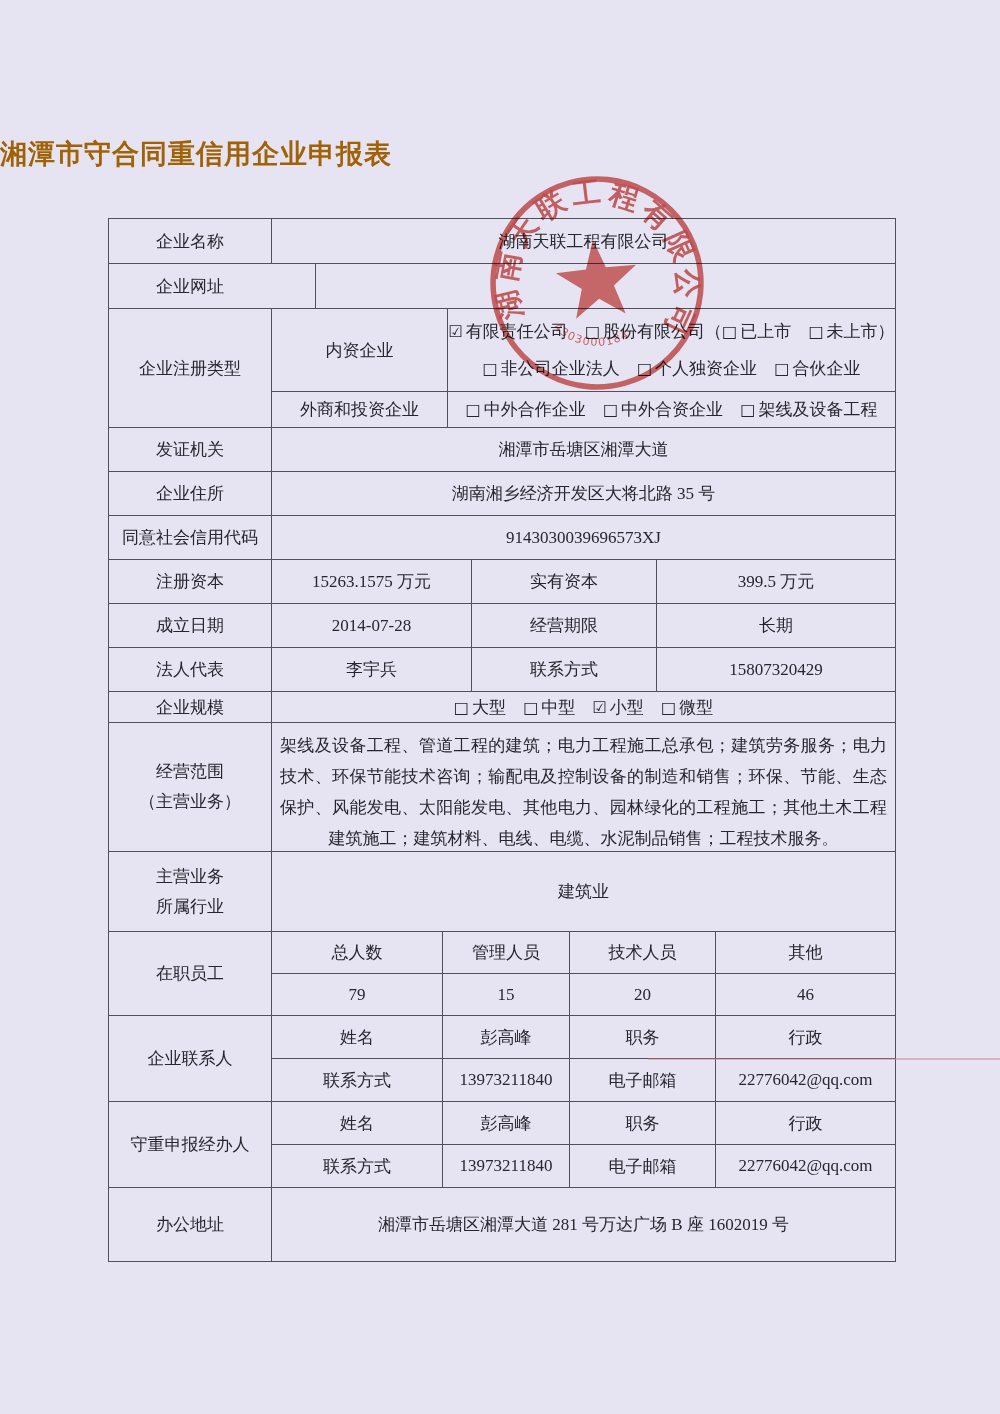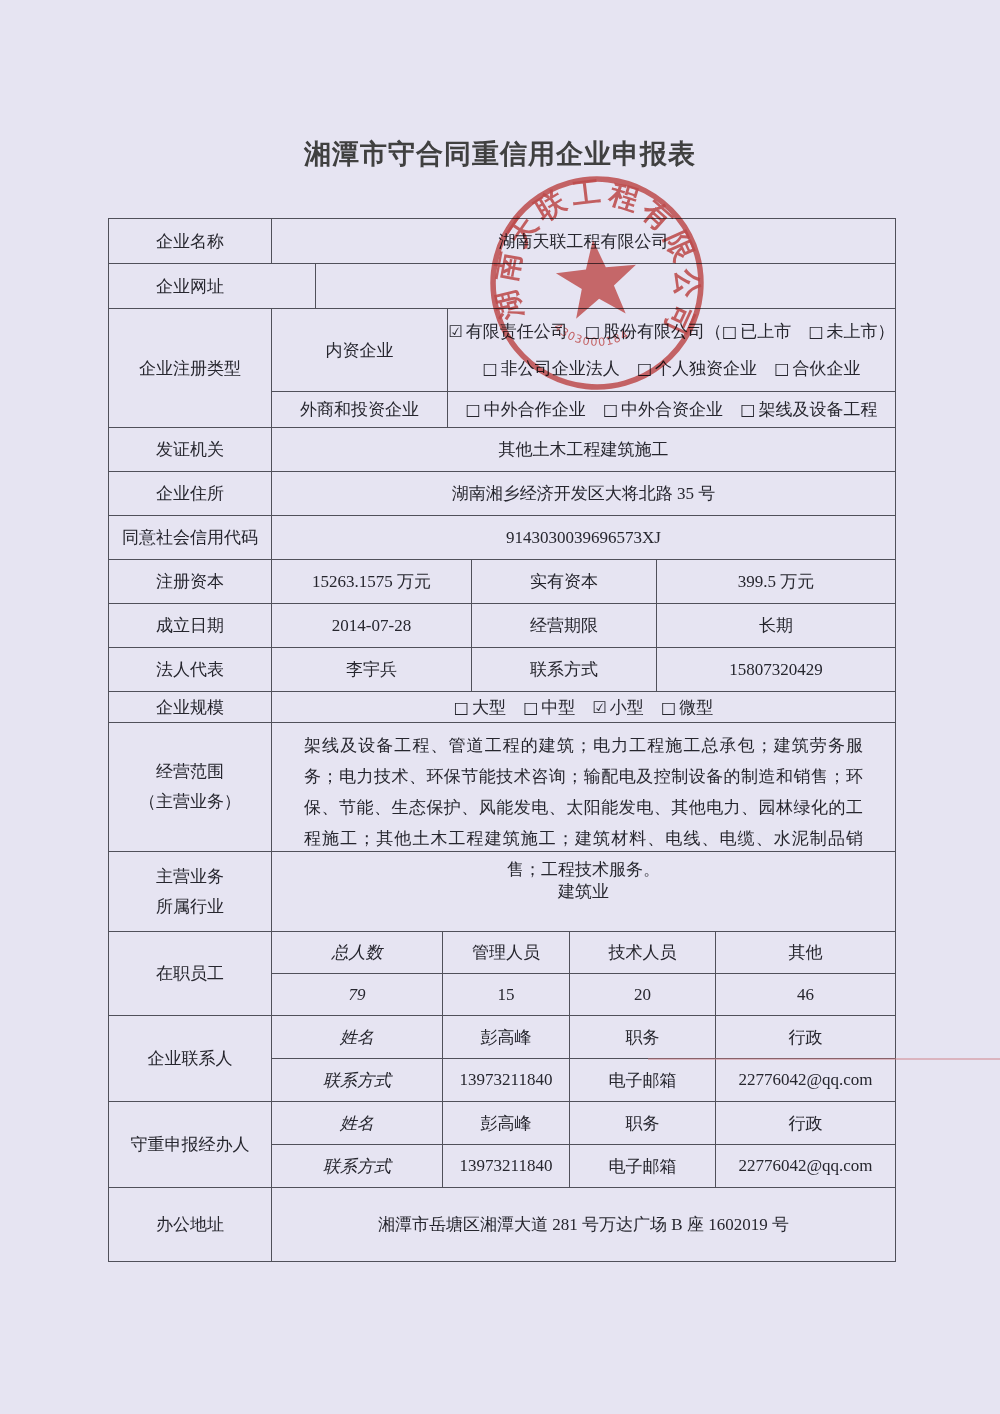--- a/index.html
+++ b/index.html
@@ -4,22 +4,22 @@
 <style>
   html,body { margin:0; padding:0; background:#b9b7c4; }
   .page {
     position:relative; width:1000px; height:1414px; margin:0 auto;
     background:#e6e4f2; overflow:hidden;
     font-family:"Liberation Serif","DejaVu Serif",serif;
     color:#26262e;
   }
   .title {
     position:absolute; top:136px; left:0; width:100%;
-    text-align:center; font-family:"Liberation Sans","DejaVu Sans",sans-serif;
-    font-size:27px; font-weight:bold; letter-spacing:1px; color:#404040;
+    text-align:left; font-family:"Liberation Sans","DejaVu Sans",sans-serif;
+    font-size:27px; font-weight:bold; letter-spacing:1px; color:#a16207;
   }
   .tbl {
     position:absolute; left:108px; top:218px; width:786px;
     border:1px solid #50505a; font-size:17px; z-index:1;
   }
   .r { display:flex; box-sizing:border-box; }
   .r + .r { border-top:1px solid #50505a; }
   .c {
     box-sizing:border-box; display:flex; align-items:center; justify-content:center;
     text-align:center; min-width:0; padding:0 4px;
@@ -32,31 +32,31 @@
   .sr + .sr { border-top:1px solid #50505a; }
   .sr .c:first-child { border-left:none; }
   
   .h44 { height:44px; } .h45 { height:45px;gap:44px; } .h119 { height:119px; }
   .h31 { height:31px; } .h129 { height:129px; } .h80 { height:80px; }
   .h84 { height:84px; } .h86 { height:86px; } .h74 { height:74px; }
   .sh82 { height:82px; } .sh37 { height:37px; flex:1; }
   .sh42 { height:42px; flex:1; } .sh43 { height:43px; flex:1; }
   
   .ga2 { flex:0 0 200px; } .ga3 { flex:0 0 185px; }
-  .gb1 { flex:0 0 170px;font-style:italic; } .gb2 { flex:0 0 127px; } .gb3 { flex:0 0 146px; }
+  .gb1 { flex:0 0 170px; } .gb2 { flex:0 0 127px; } .gb3 { flex:0 0 146px; }
   .sub1 { flex:0 0 175px; }
   .two-line { line-height:30px; }
   .cbline { display:block; white-space:nowrap; }
   .cbline + .cbline { margin-top:14px; }
   .opt { white-space:nowrap; }
   .gap { margin-left:13px; }
   .bigGap { margin-left:13px; }
   .cb { font-family:"DejaVu Sans","Liberation Sans",sans-serif; font-size:16px; margin-right:3px; }
   .scope {
-    display:block; padding:7px 32px 0; line-height:31px;
+    display:block; padding:7px 8px 0; line-height:31px;
     text-align:justify; text-align-last:center;
   }
   .colstack { display:flex; flex-direction:column; justify-content:center; }
   
   .stamp {
     position:absolute; left:486px; top:172px; width:222px; height:222px;
     z-index:5; mix-blend-mode:multiply; opacity:.93;
     transform:rotate(6deg); pointer-events:none;
   }
   .artifact-line {
@@ -109,21 +109,21 @@
               <span class="opt gap"><span class="cb">□</span><span>中外合资企业</span></span>
               <span class="opt gap"><span class="cb">□</span><span>架线及设备工程</span></span>
             </span>
           </div>
         </div>
       </div>
     </div>
 
     <div class="r h44">
       <div class="c lab">发证机关</div>
-      <div class="c fill">其他土木工程建筑施工</div>
+      <div class="c fill">湘潭市岳塘区湘潭大道</div>
     </div>
 
     <div class="r h44">
       <div class="c lab">企业住所</div>
       <div class="c fill">湖南湘乡经济开发区大将北路 35 号</div>
     </div>
 
     <div class="r h44">
       <div class="c lab">同意社会信用代码</div>
       <div class="c fill">9143030039696573XJ</div>

